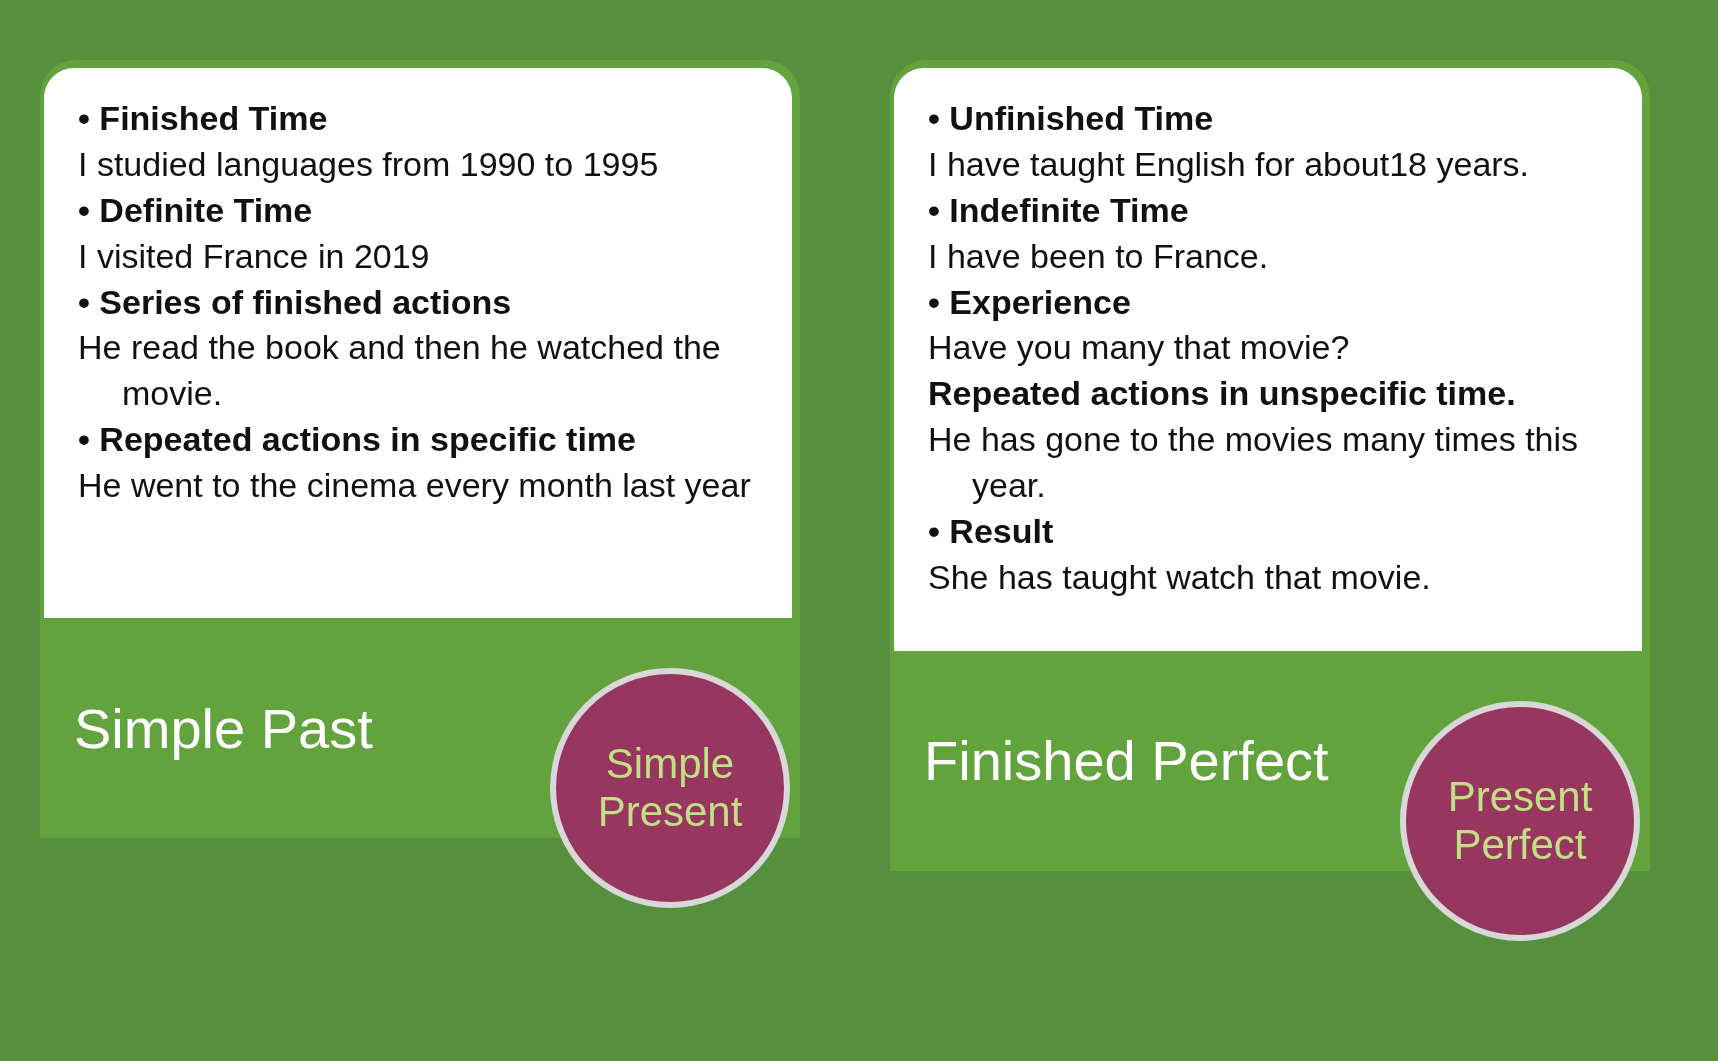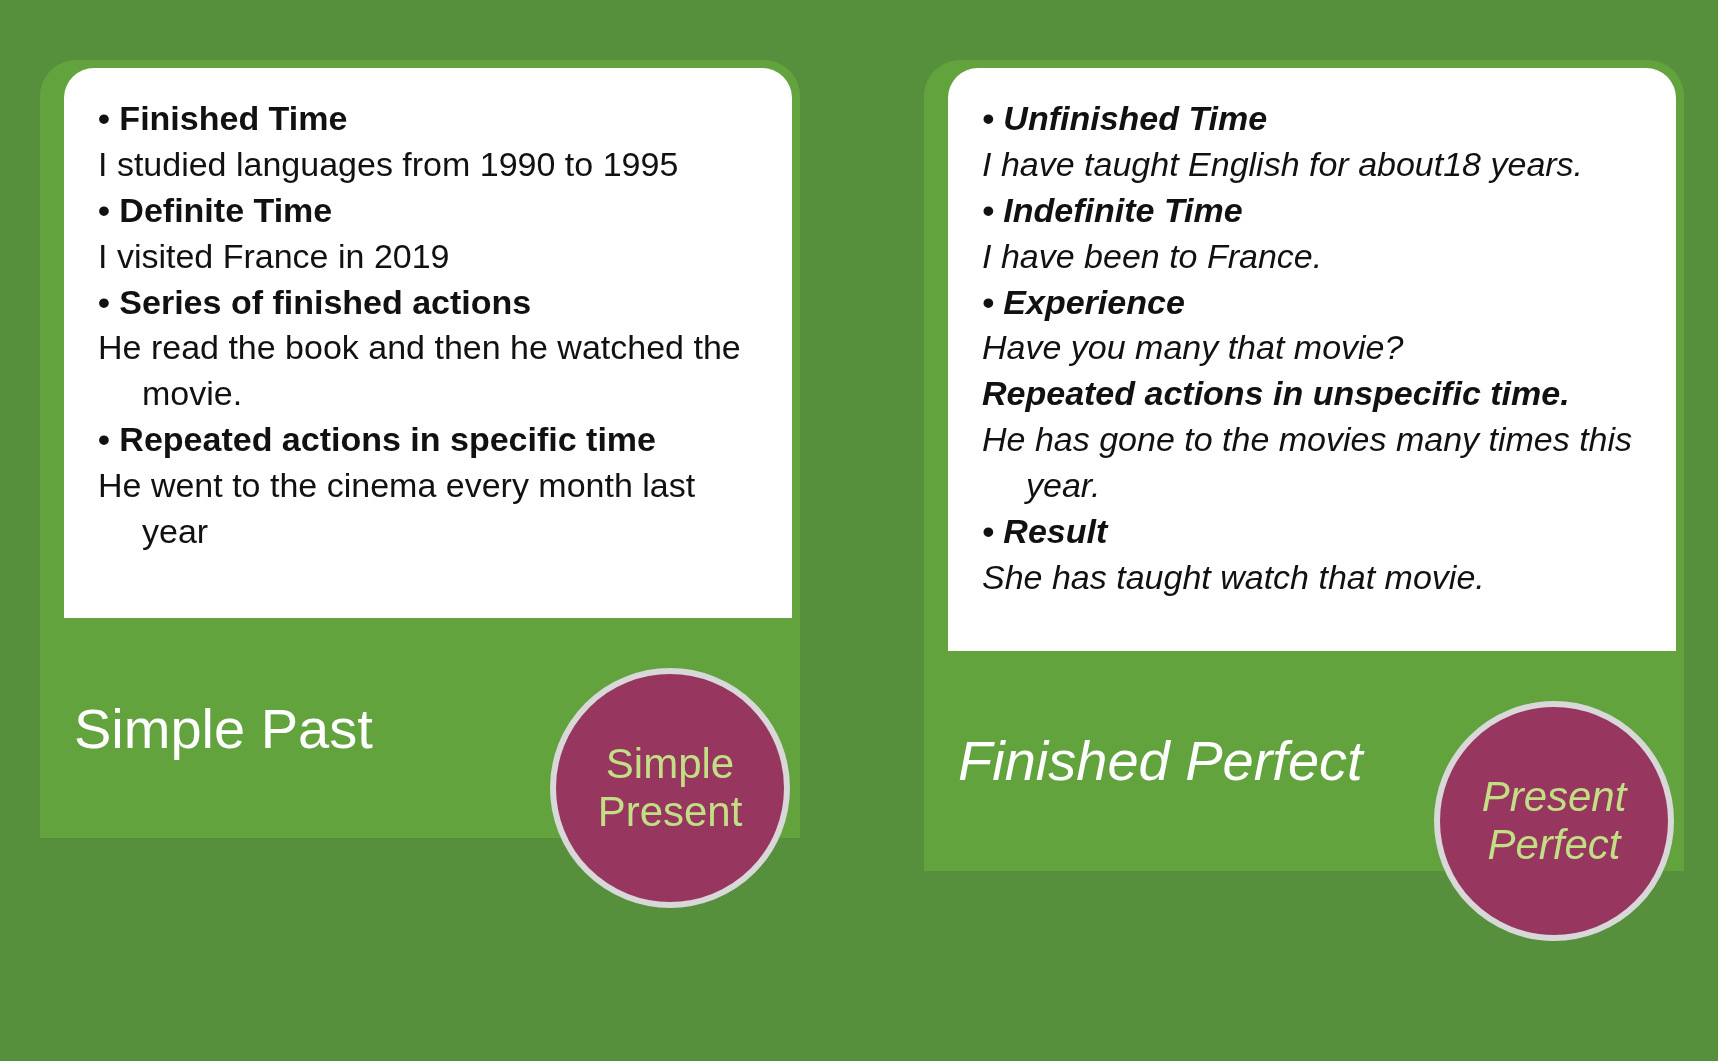--- a/index.html
+++ b/index.html
@@ -17,26 +17,26 @@
   }
   .card {
     position: absolute;
     width: 760px;
     top: 60px;
     background: #62A33E;
     border-radius: 36px 36px 0 0;
     box-sizing: border-box;
   }
   .card.left  { left: 40px; }
-  .card.right { left: 924px; font-style: italic; }
+  .card.right { left: 890px; }
 
   .card-body {
     background: #ffffff;
     border-radius: 30px 30px 0 0;
-    margin: 8px 8px 0 24px;
+    margin: 8px 8px 0 4px;
     padding: 28px 34px 50px 34px;
     min-height: 550px;
     box-sizing: border-box;
     font-size: 34px;
     line-height: 1.35;
     color: #111;
   }
   .card-body .bullet {
     font-weight: 700;
   }

